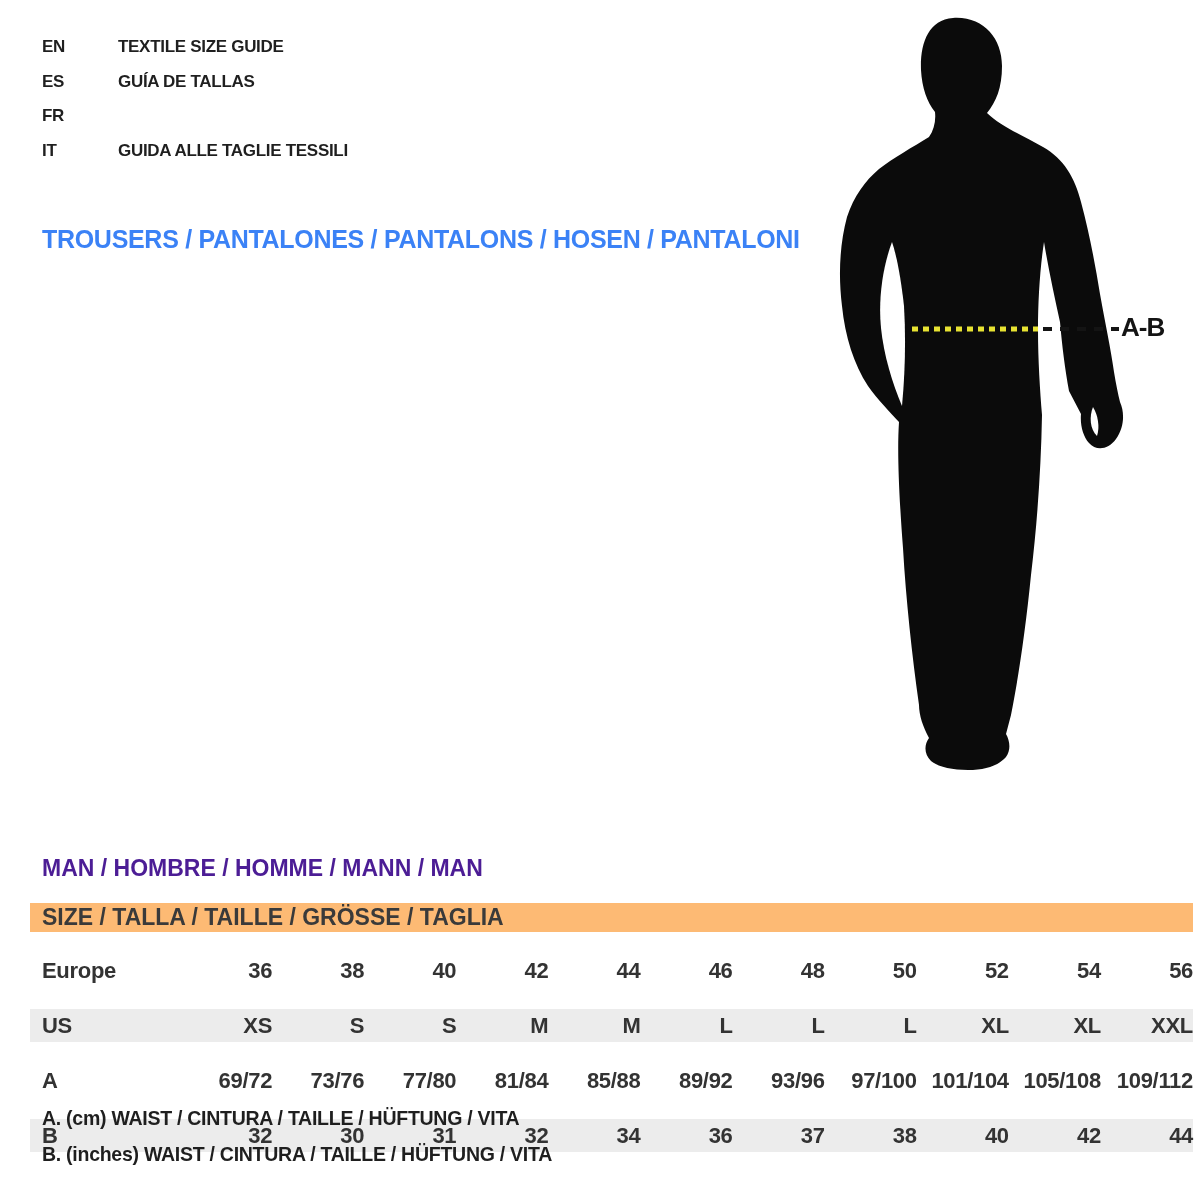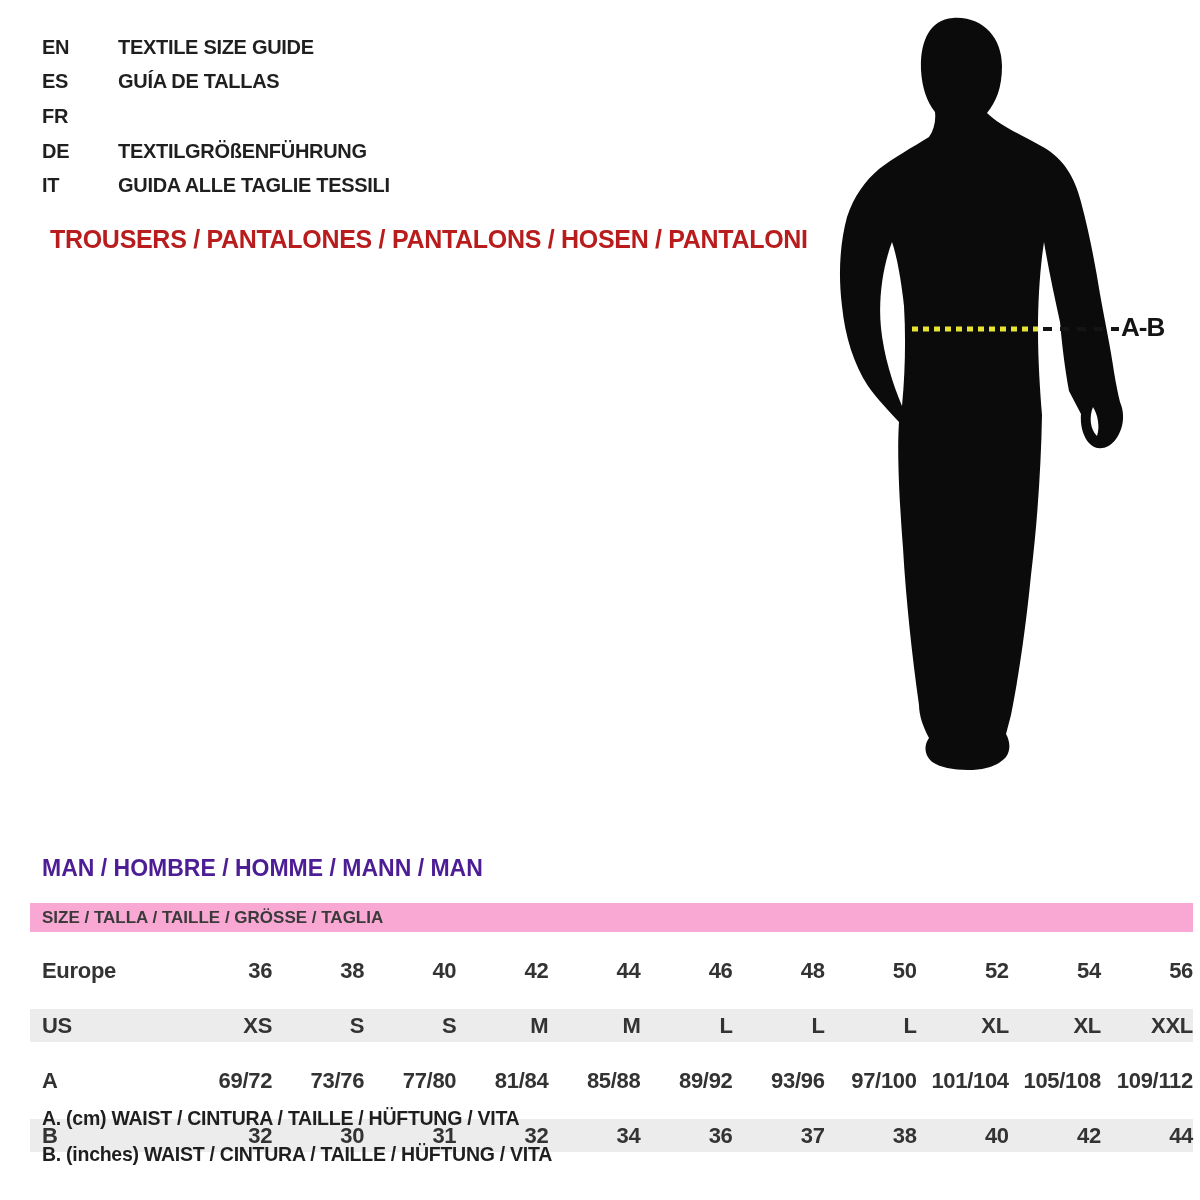--- a/index.html
+++ b/index.html
@@ -20,37 +20,37 @@
   .lang-list {
     position: absolute;
     left: 42px;
     top: 30px;
   }
   .lang-row {
     display: flex;
     height: 34.6px;
     align-items: center;
     color: #1f1f1f;
-    font-size: 20px;
+    font-size: 17px;
     font-weight: bold;
     letter-spacing: -0.3px;
     white-space: nowrap;
   }
   .lang-code { width: 76px; }
 
   
   .category-heading {
     position: absolute;
-    left: 50px;
+    left: 42px;
     top: 222px;
     height: 34px;
     line-height: 34px;
     font-size: 25px;
     font-weight: bold;
-    color: #b91c1c;
+    color: #3b82f6;
     letter-spacing: -0.3px;
     white-space: nowrap;
   }
 
   
   .figure-svg {
     position: absolute;
     left: 820px;
     top: 10px;
     width: 360px;
@@ -83,23 +83,23 @@
   
   .size-table {
     position: absolute;
     left: 30px;
     top: 903px;
     width: 1163px;
   }
   .table-header {
     height: 29px;
     line-height: 29px;
-    background: #f9a8d4;
+    background: #fdba74;
     color: #3a3a3a;
-    font-size: 17px;
+    font-size: 23px;
     font-weight: bold;
     padding-left: 12px;
     box-sizing: border-box;
     white-space: nowrap;
   }
   .t-row {
     display: grid;
     grid-template-columns: 150px repeat(11, 1fr);
     height: 33px;
     align-items: center;
@@ -143,24 +143,20 @@
     <div class="lang-row">
       <span class="lang-code">EN</span>
       <span class="lang-label">TEXTILE SIZE GUIDE</span>
     </div>
     <div class="lang-row">
       <span class="lang-code">ES</span>
       <span class="lang-label">GUÍA DE TALLAS</span>
     </div>
     <div class="lang-row">
       <span class="lang-code">FR</span>
-    </div>
-    <div class="lang-row">
-      <span class="lang-code">DE</span>
-      <span class="lang-label">TEXTILGRÖßENFÜHRUNG</span>
     </div>
     <div class="lang-row">
       <span class="lang-code">IT</span>
       <span class="lang-label">GUIDA ALLE TAGLIE TESSILI</span>
     </div>
   </div>
 
   <div class="category-heading">TROUSERS / PANTALONES / PANTALONS / HOSEN / PANTALONI</div>
 
   <svg class="figure-svg" viewBox="820 10 360 775" aria-hidden="true">

